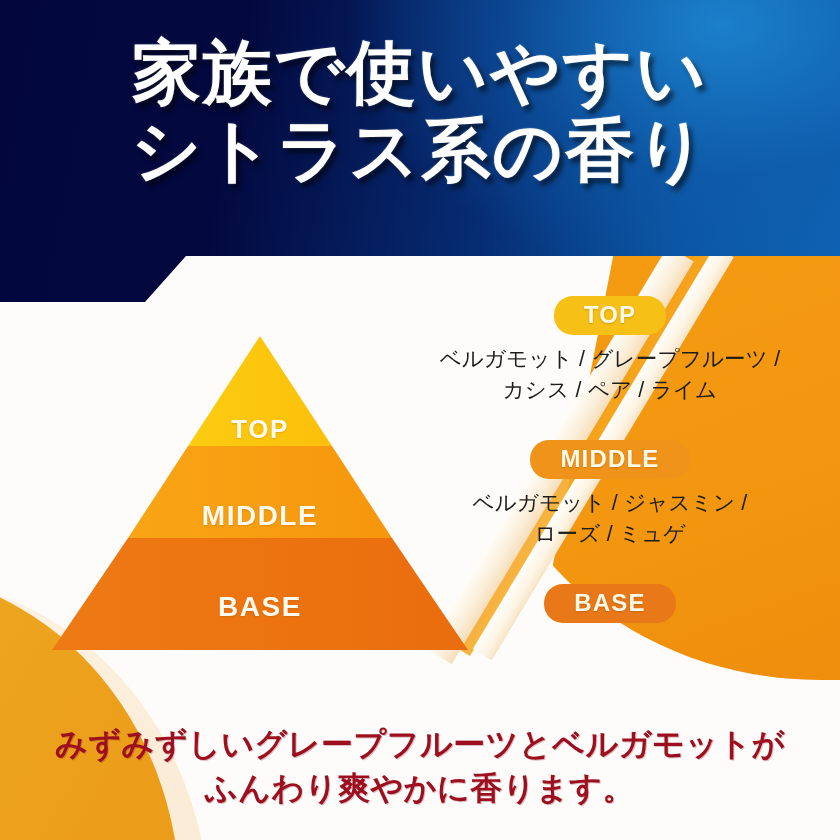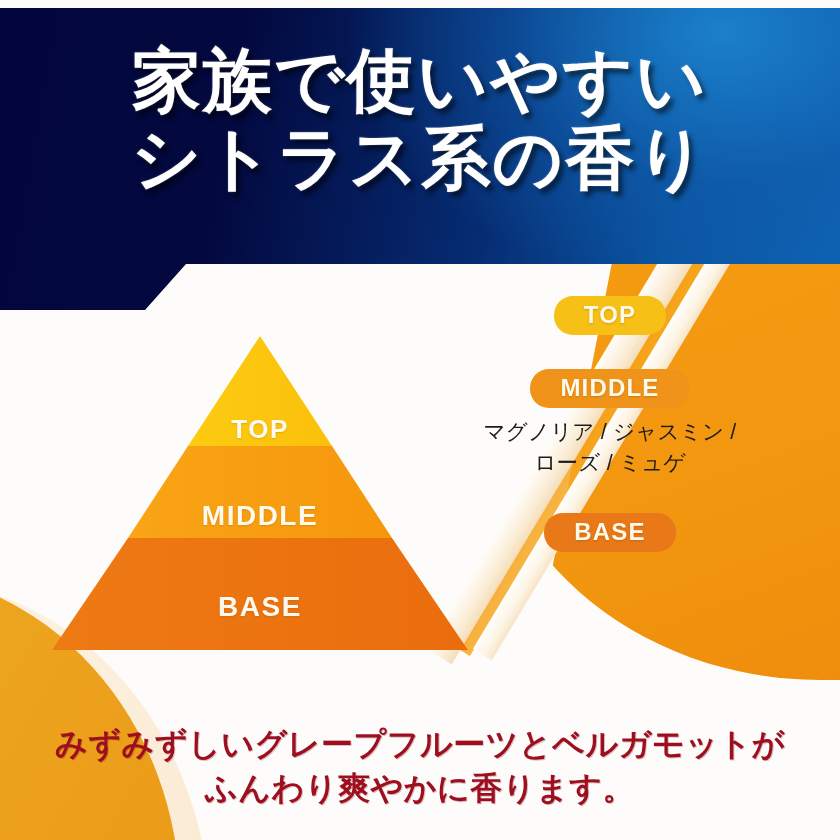--- a/index.html
+++ b/index.html
@@ -62,21 +62,21 @@
   .swoosh-left-cream2 {
     position:absolute; left:-120px; bottom:-90px;
     width:330px; height:350px;
     border-top-right-radius:300px 340px;
     background:linear-gradient(120deg,#fdf4e6 0%,#faead3 100%);
     z-index:-1;
   }
 
   
   .header {
-    position:absolute; top:8px; left:0; width:840px; height:302px; z-index:3;
+    position:absolute; top:0; left:0; width:840px; height:302px; z-index:3;
     background:
       radial-gradient(ellipse 520px 360px at 86% 8%, rgba(28,130,205,.95) 0%, rgba(16,92,172,.55) 42%, rgba(0,0,0,0) 72%),
       linear-gradient(100deg,#02063c 0%,#03093f 28%,#062c72 58%,#0a55a2 80%,#0e63b4 100%);
     clip-path: polygon(0 0, 840px 0, 840px 256px, 186px 256px, 145px 302px, 0 302px);
   }
   .headline {
     position:absolute; left:0; top:34px; width:840px;
     text-align:center; color:#ffffff;
     font-family:"Liberation Serif","DejaVu Serif",serif;
     font-weight:700; font-size:69px; line-height:78px;
@@ -170,25 +170,27 @@
     </svg>
     <div class="pyr-label pyr-top">TOP</div>
     <div class="pyr-label pyr-middle">MIDDLE</div>
     <div class="pyr-label pyr-base">BASE</div>
   </div>
 
   <div class="notes">
 
     <div class="note note-top">
       <span class="badge badge-top">TOP</span>
+      <div class="note-text">ベルガモット / グレープフルーツ /
+カシス / ペア / ライム</div>
     </div>
 
     <div class="note note-middle">
       <span class="badge badge-middle">MIDDLE</span>
-      <div class="note-text">マグノリア / ジャスミン /
+      <div class="note-text">ベルガモット / ジャスミン /
 ローズ / ミュゲ</div>
     </div>
 
     <div class="note note-base">
       <span class="badge badge-base">BASE</span>
     </div>
 
   </div>
 
   <div class="footer">みずみずしいグレープフルーツとベルガモットが

